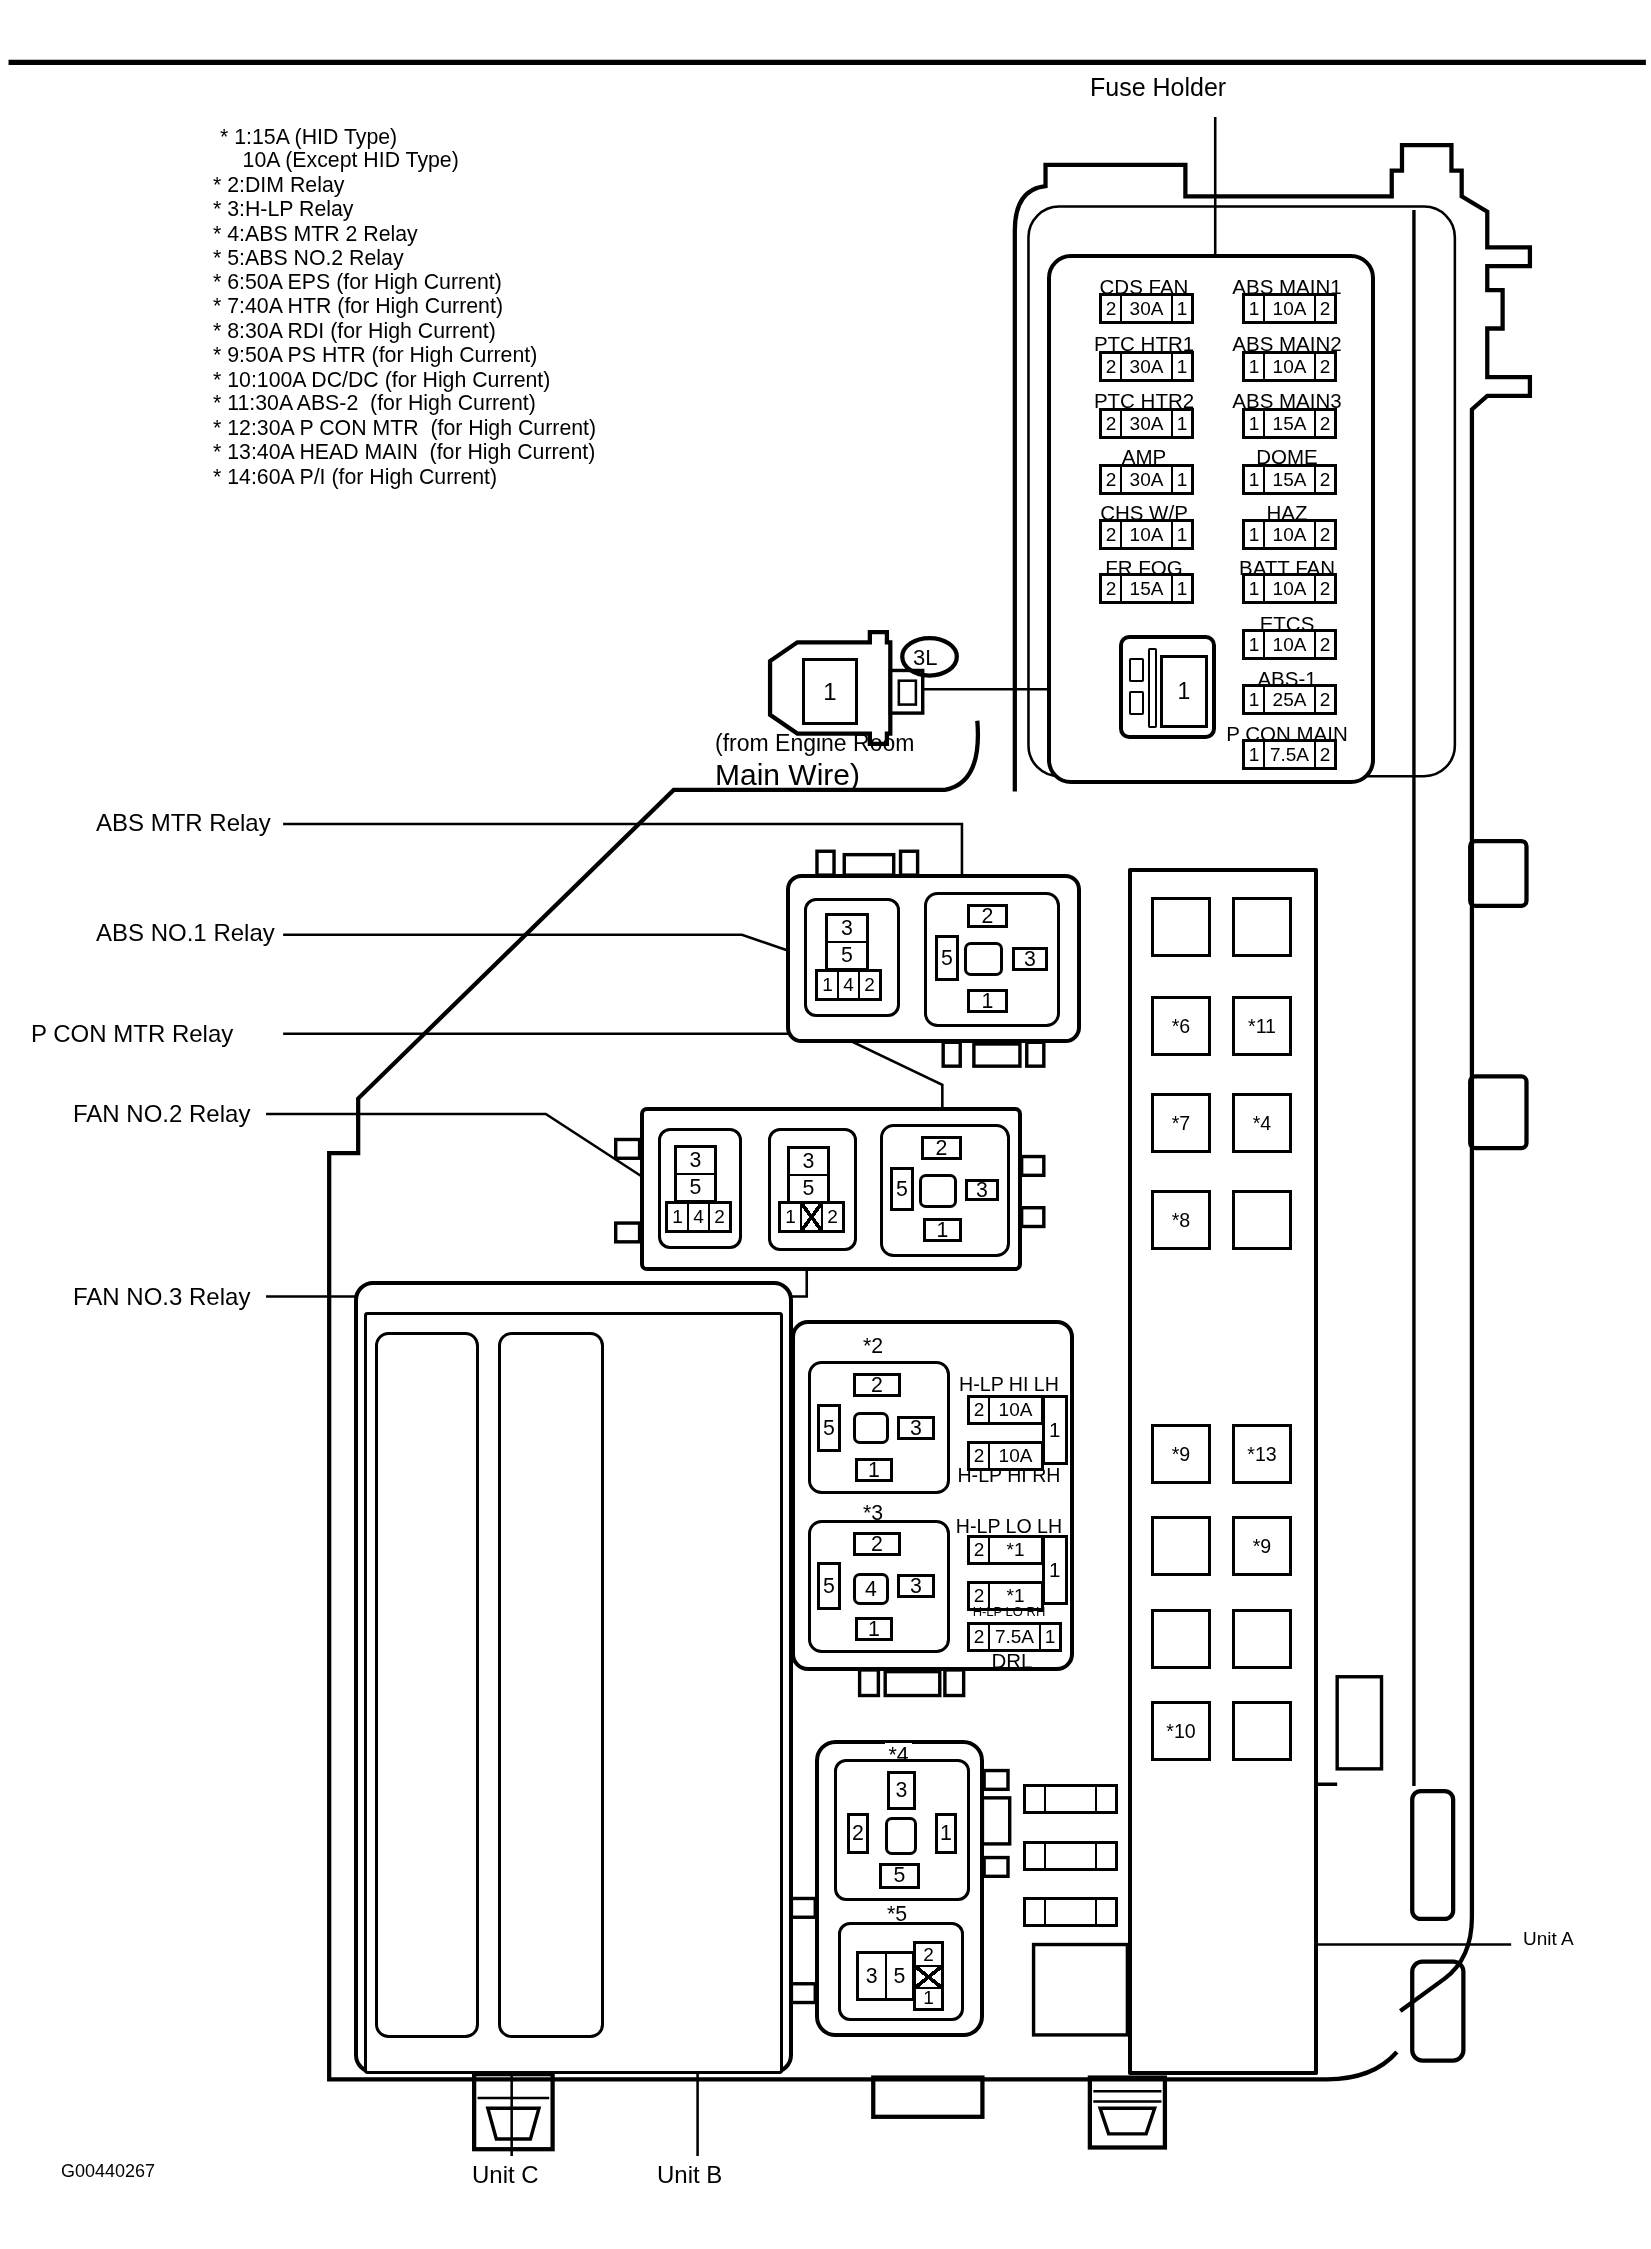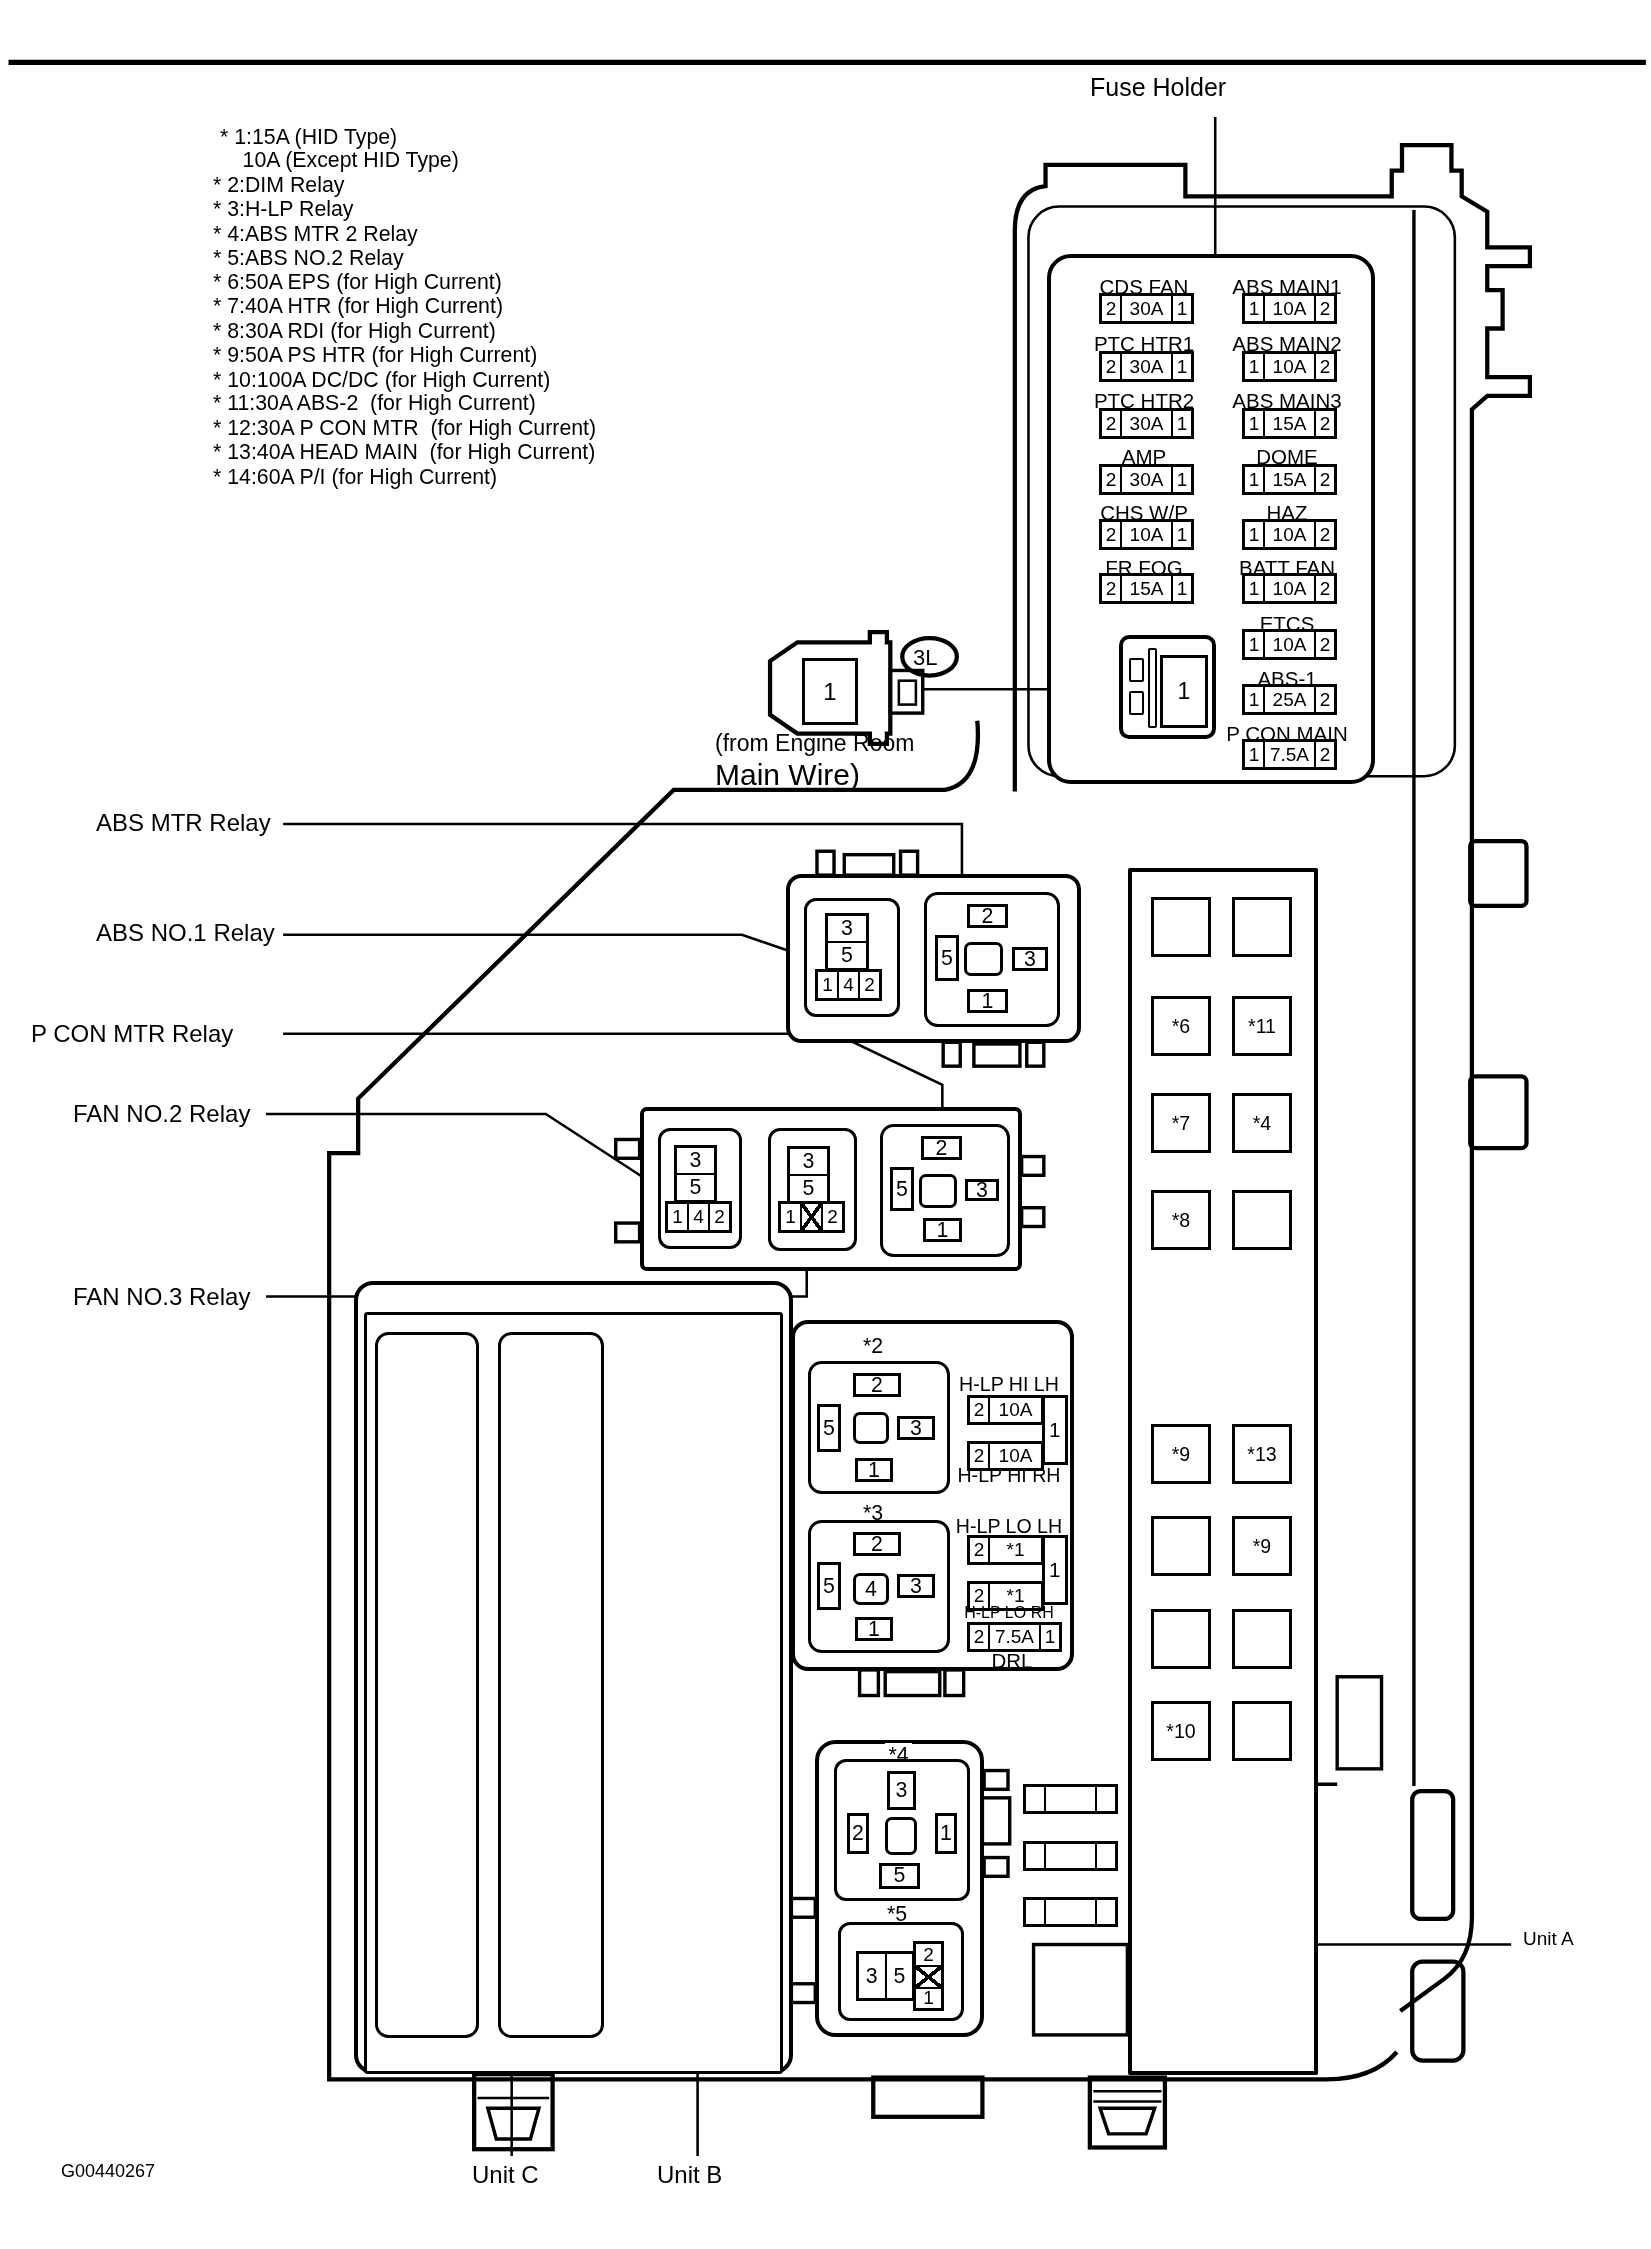--- a/index.html
+++ b/index.html
@@ -321,21 +321,21 @@
   <div class="flab" style="left:945px;top:1515px;font-size:19.6px">H-LP LO LH</div>
   <div class="fuse" style="left:967px;top:1535px;height:24px">
     <div class="fc fs">2</div>
     <div class="fc fm2">*1</div>
   </div>
   <div class="pin" style="left:1042px;top:1535px;width:25.6px;height:70px;font-size:20.5px">1</div>
   <div class="fuse" style="left:967px;top:1581px;height:24px">
     <div class="fc fs">2</div>
     <div class="fc fm2">*1</div>
   </div>
-  <div class="flab" style="left:945px;top:1604px;font-size:16px">H-LP LO RH</div>
+  <div class="flab" style="left:945px;top:1604px;font-size:13px">H-LP LO RH</div>
   <div class="fuse" style="left:967px;top:1622px;height:24px">
     <div class="fc fs">2</div>
     <div class="fc fm">7.5A</div>
     <div class="fc fs">1</div>
   </div>
   <div class="flab" style="left:948px;top:1649px;font-size:20.5px">DRL</div>
 
   <div class="box bx5" style="left:815px;top:1740px;width:169px;height:297px;border-radius:20.5px"></div>
   <div class="t" style="left:885px;top:1743px;font-size:21.3px;background:#fff;padding:0 3.4px">*4</div>
   <div class="box" style="left:834px;top:1759px;width:136px;height:142px;border-radius:12px"></div>

